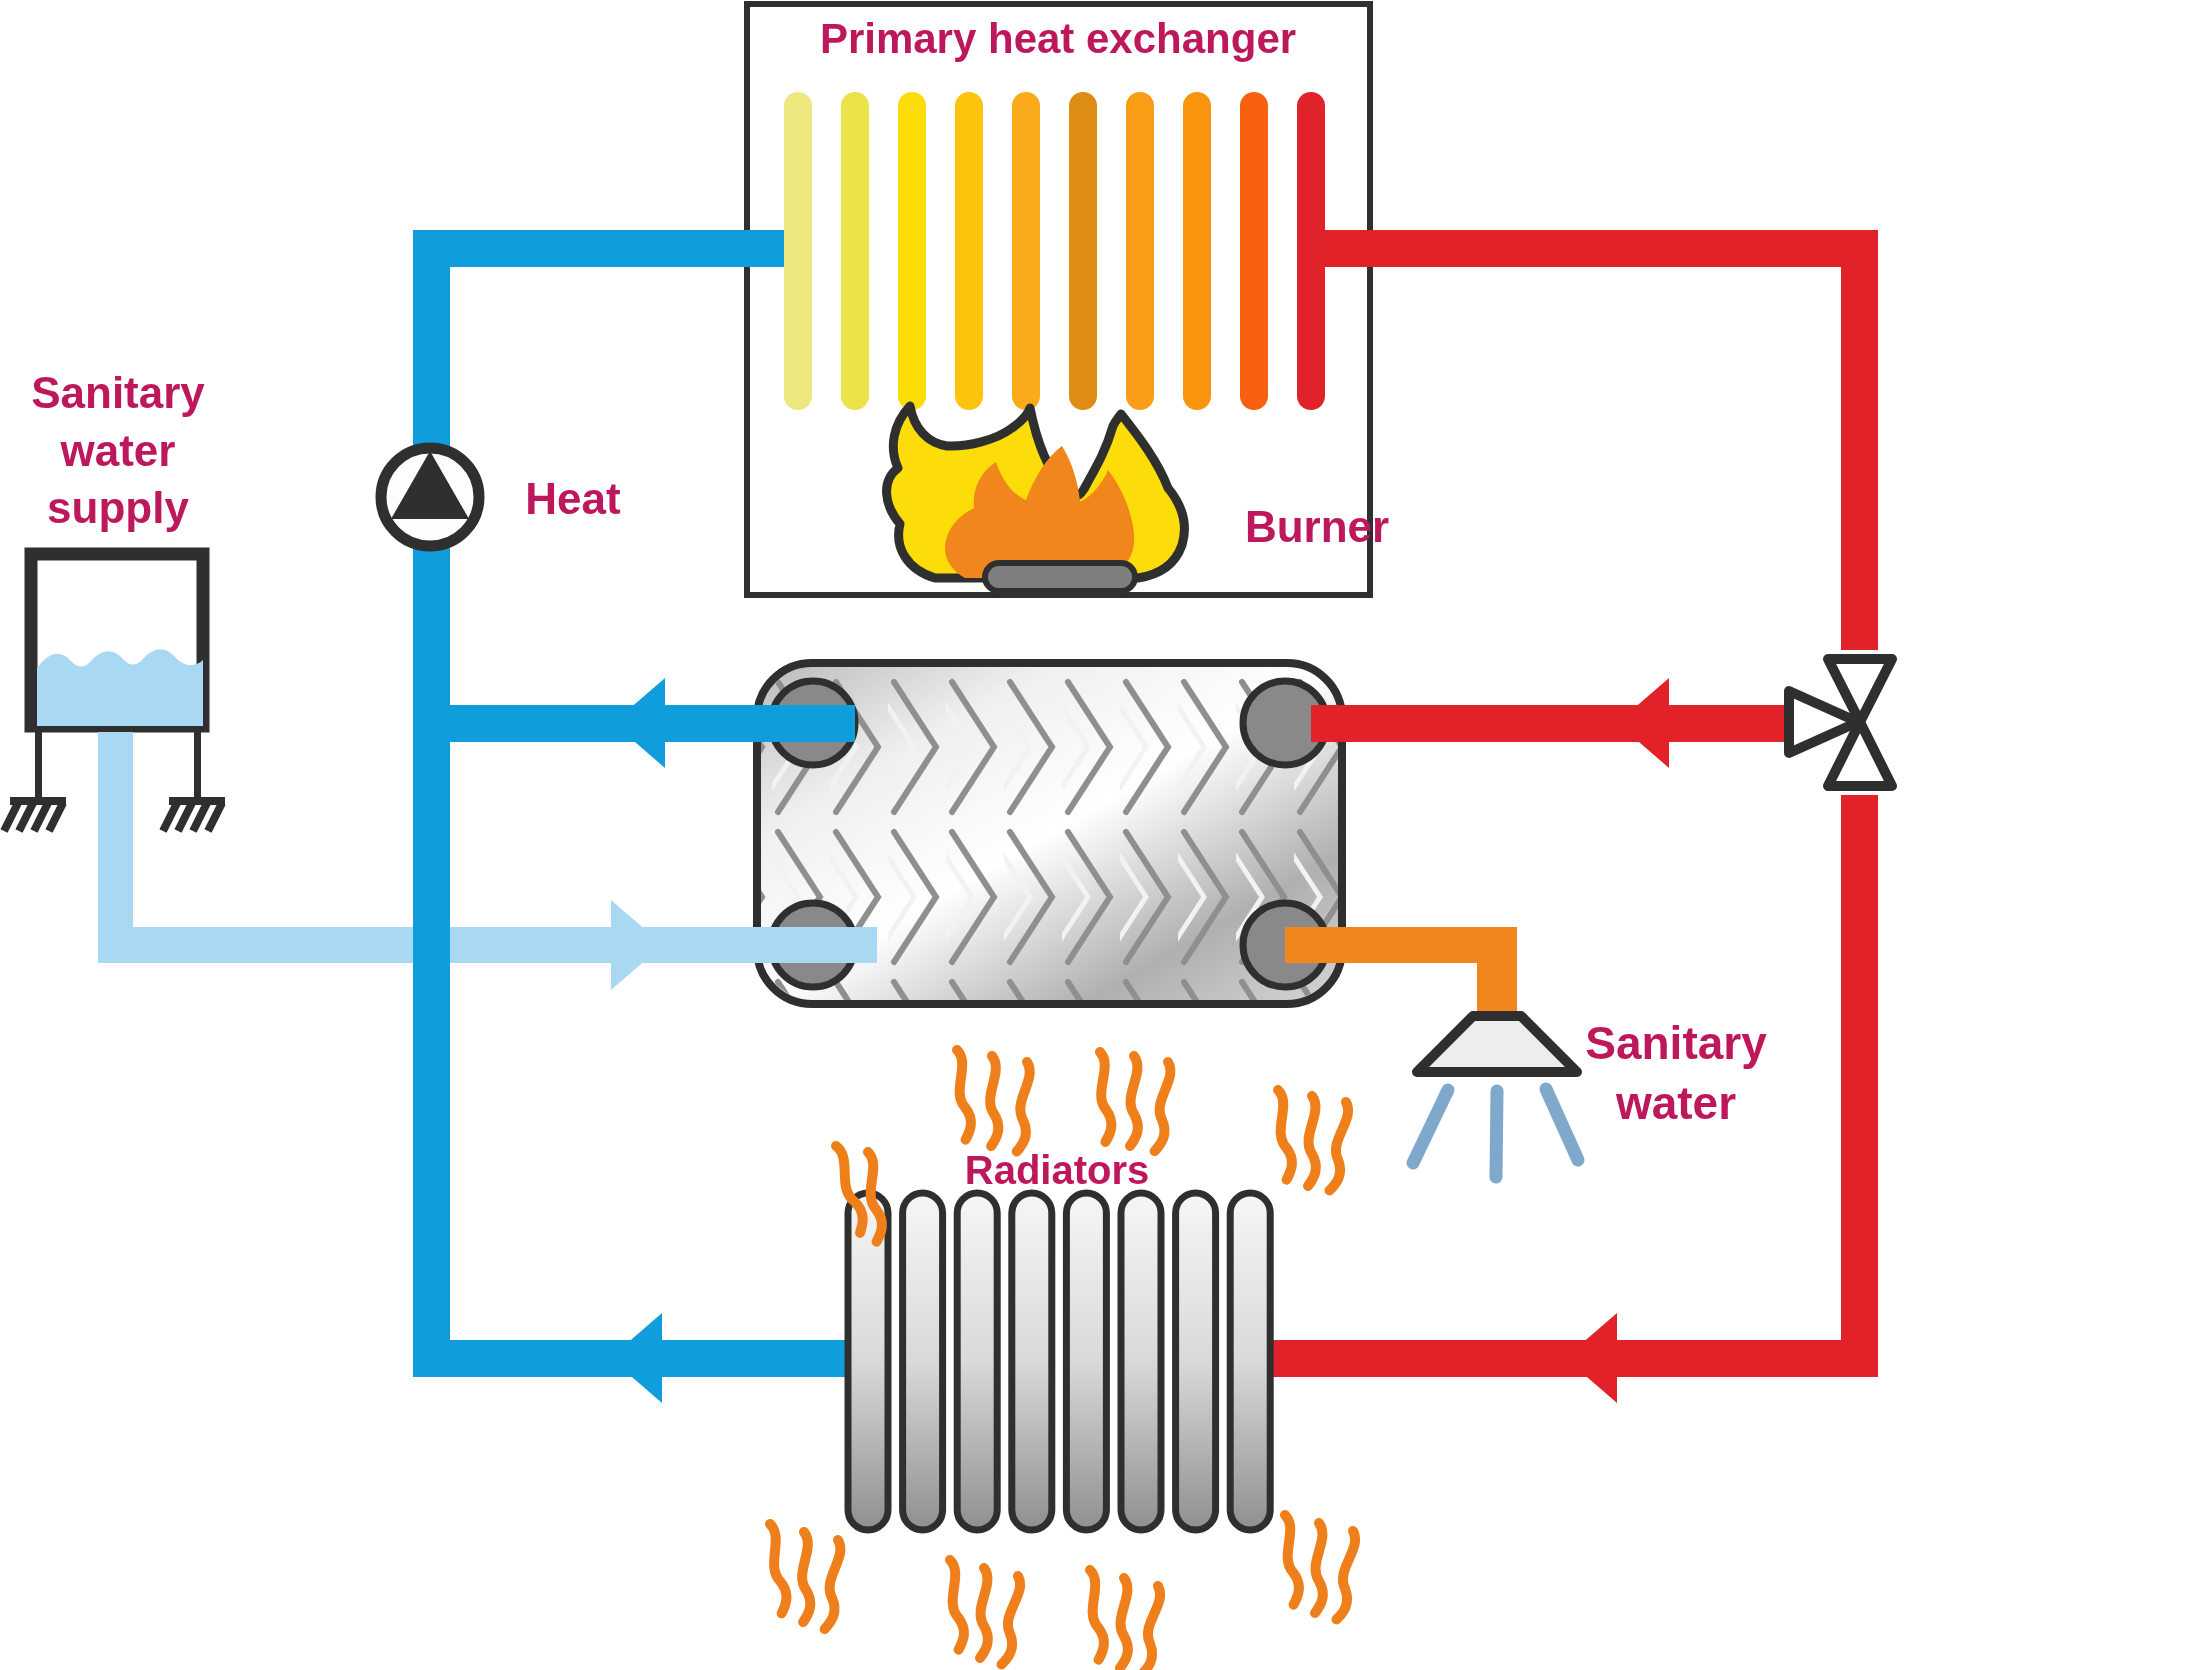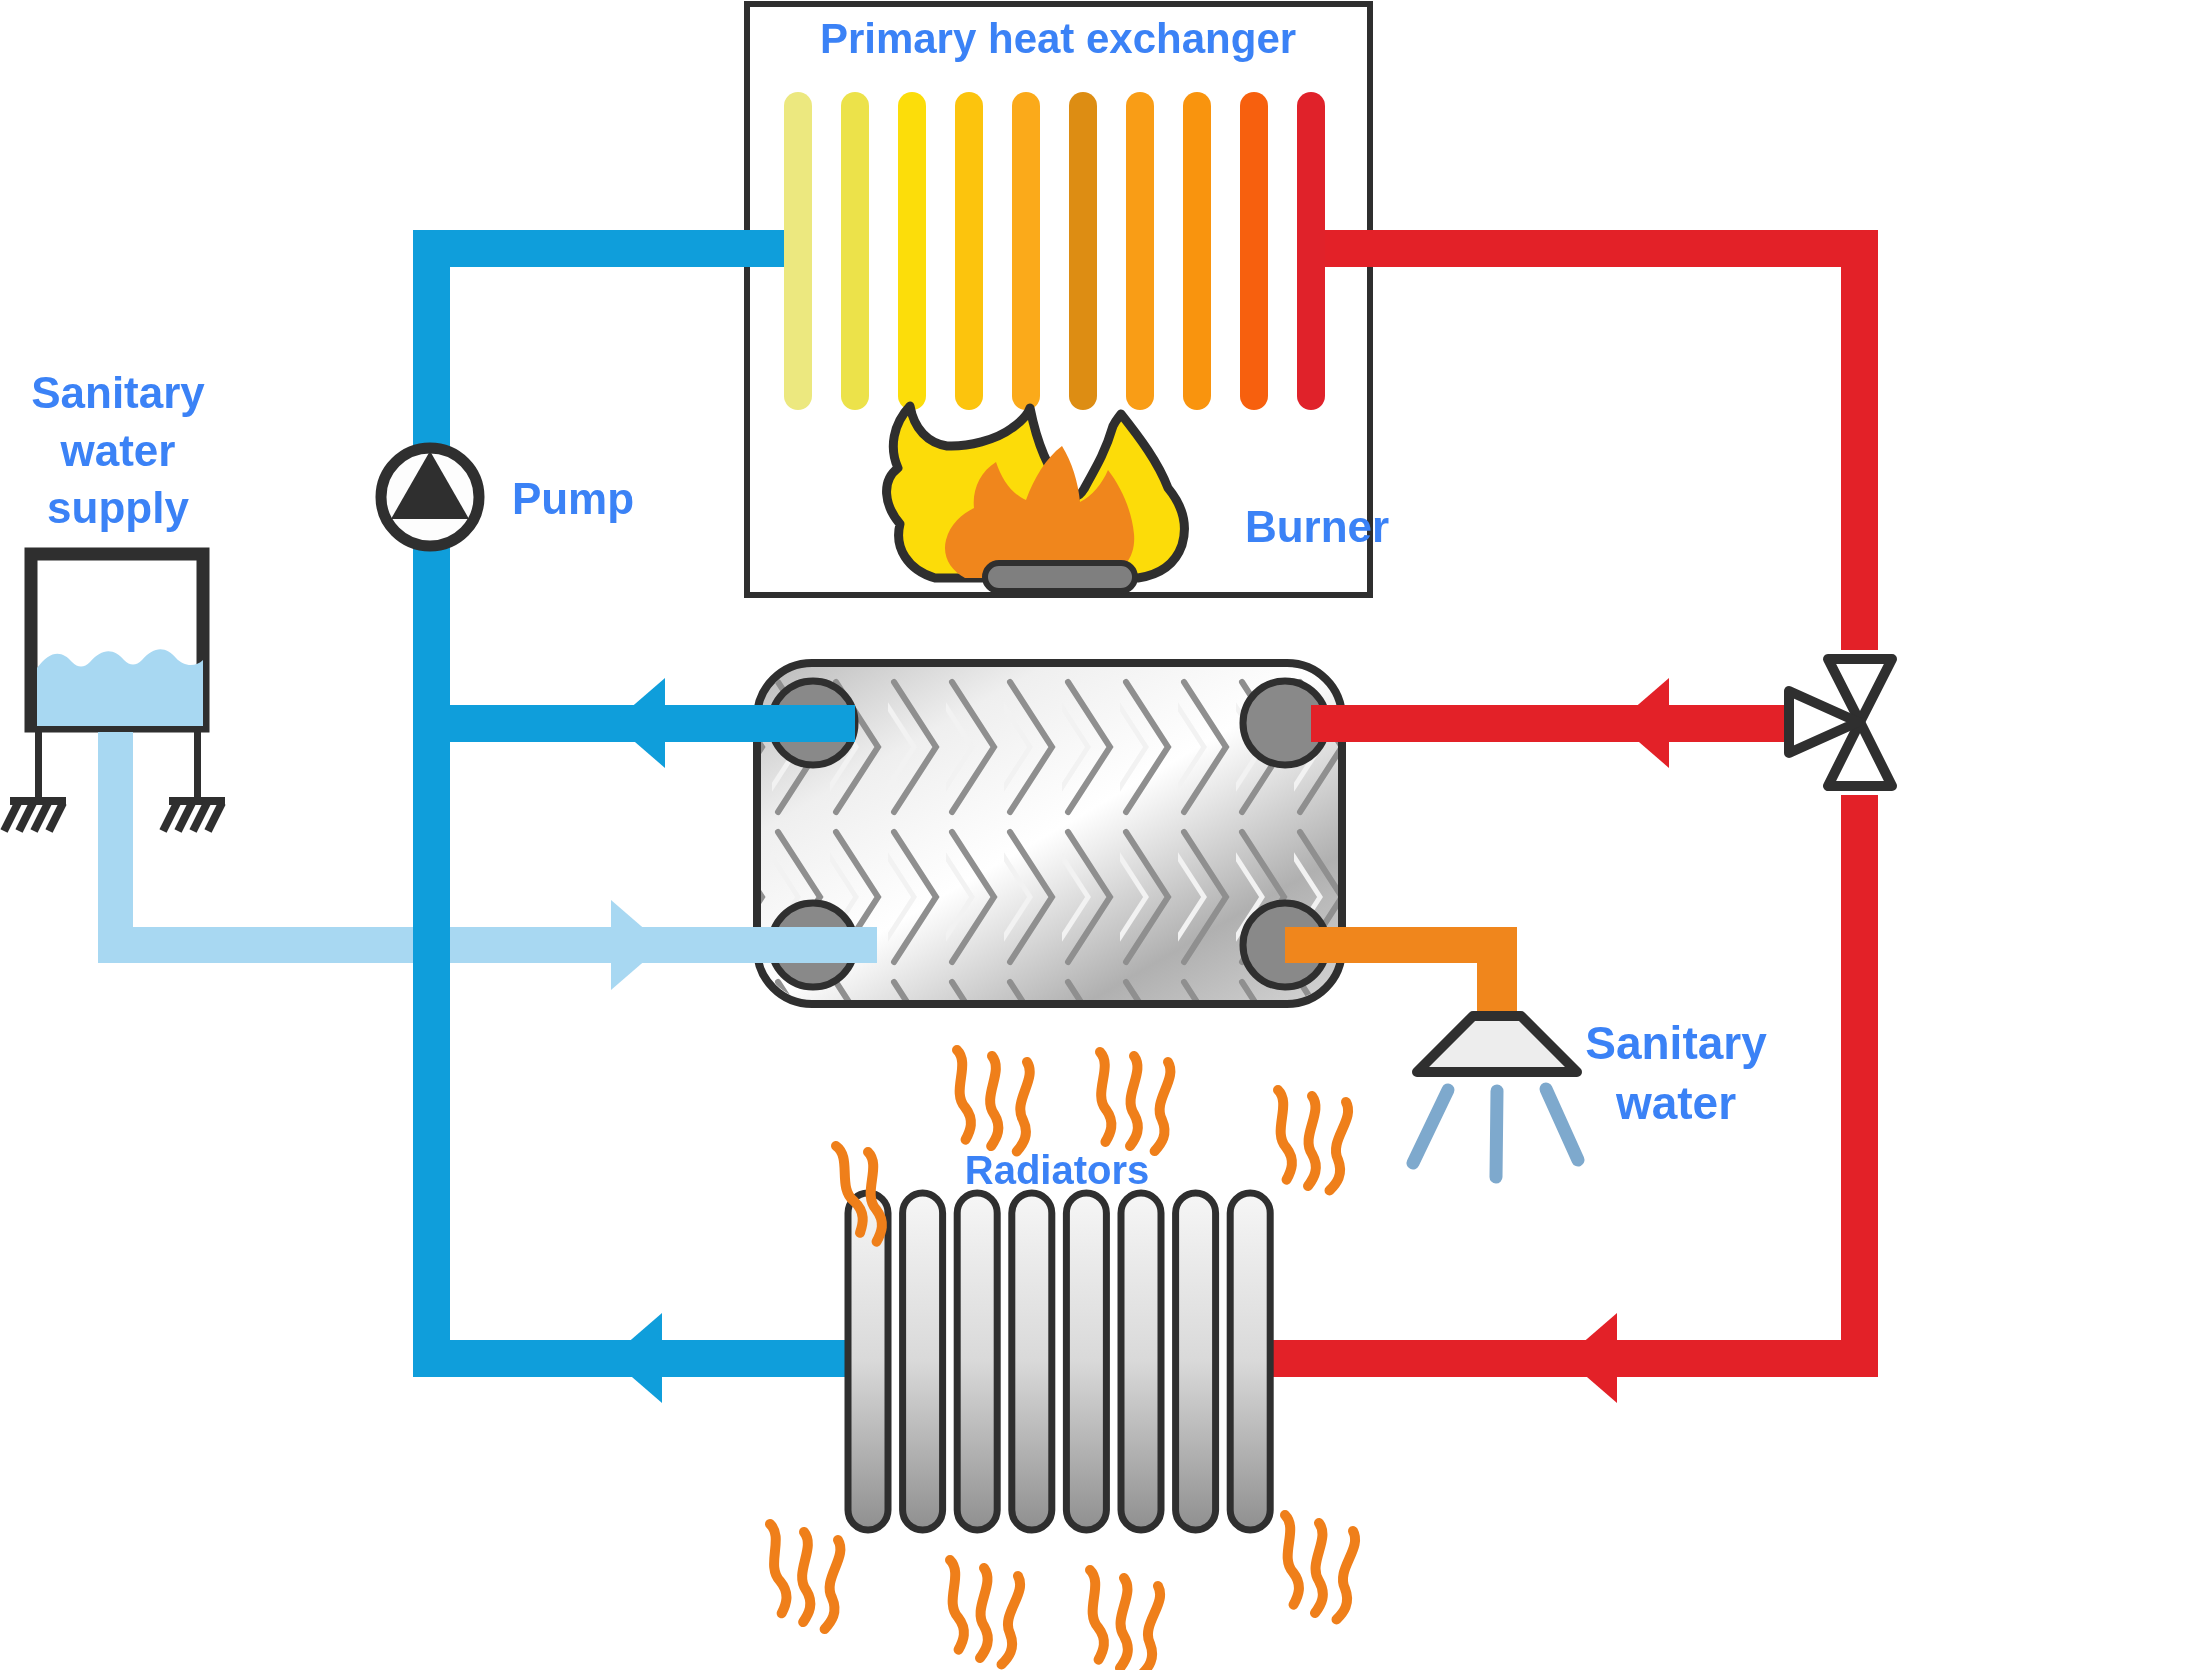--- a/index.html
+++ b/index.html
@@ -1,20 +1,20 @@
 <!DOCTYPE html>
 <html><head>
 <meta charset="utf-8">
 <style>
   html,body{margin:0;padding:0;background:#ffffff;}
   body{overflow:hidden;}
   .canvas{position:relative;width:2194px;height:1670px;background:#ffffff;
           font-family:"Liberation Sans", sans-serif;}
   svg.layer{position:absolute;left:0;top:0;}
-  .label{position:absolute;transform:translateX(-50%);color:#3b82f6;
+  .label{position:absolute;transform:translateX(-50%);color:#be185d;
          font-weight:600;text-align:center;white-space:pre-line;line-height:1.3;}
   .lbl-title{font-size:42px;top:12px;left:1058px;}
   .lbl-burner{font-size:44px;top:498px;left:1317px;}
   .lbl-pump{font-size:44px;top:470px;left:573px;}
   .lbl-heatex{font-size:46px;top:604px;left:1051px;}
   .lbl-supply{font-size:44px;top:364px;left:118px;line-height:1.31;}
   .lbl-sanwater{font-size:46px;top:1014px;left:1676px;}
   .lbl-valve{font-size:46px;top:668px;left:2068px;line-height:1.24;}
   .lbl-radiators{font-size:40px;top:1144px;left:1057px;}
 </style>
@@ -194,20 +194,20 @@
       <use href="#sq" transform="translate(1124,1578)"></use>
       <use href="#sq" transform="translate(1158,1586) rotate(8)"></use>
       <use href="#sq" transform="translate(1285,1515) rotate(-8)"></use>
       <use href="#sq" transform="translate(1319,1523)"></use>
       <use href="#sq" transform="translate(1353,1531) rotate(8)"></use>
     </g>
   </svg>
 
   <div class="label lbl-title">Primary heat exchanger</div>
   <div class="label lbl-burner">Burner</div>
-  <div class="label lbl-pump">Pump</div>
+  <div class="label lbl-pump">Heat</div>
   <div class="label lbl-supply">Sanitary
 water
 supply</div>
   <div class="label lbl-sanwater">Sanitary
 water</div>
   <div class="label lbl-radiators">Radiators</div>
 </div>
 
 </body></html>

